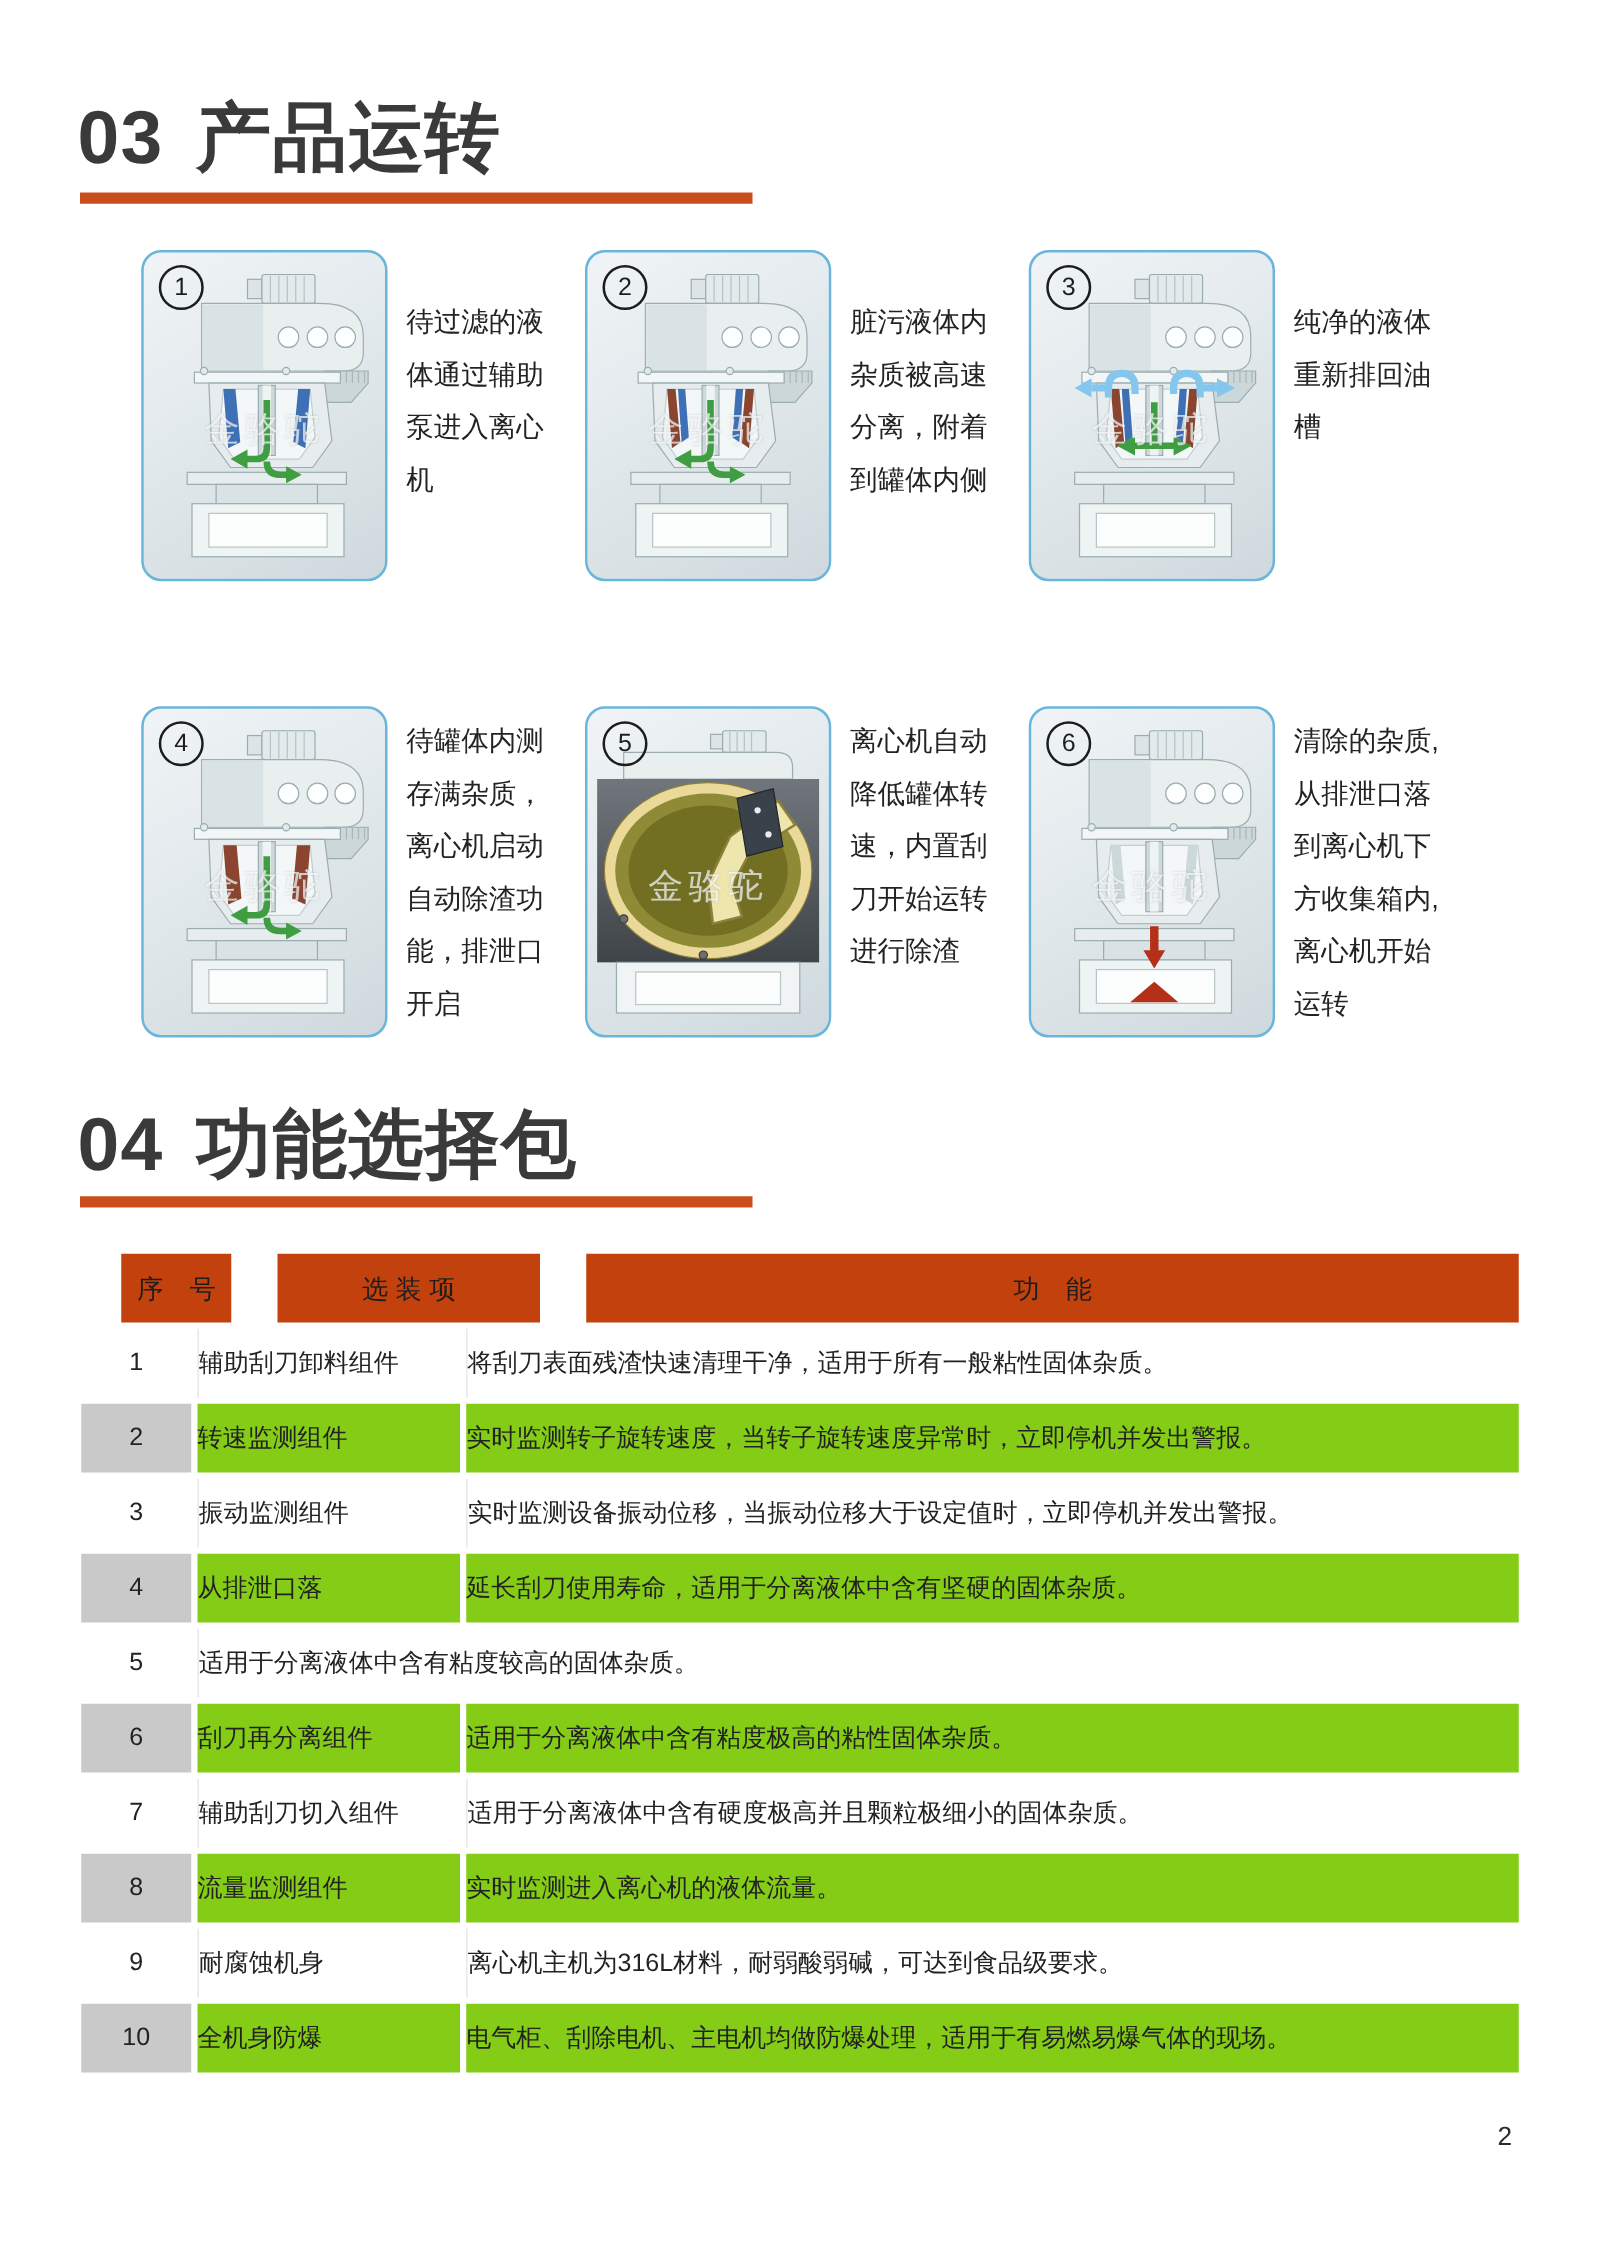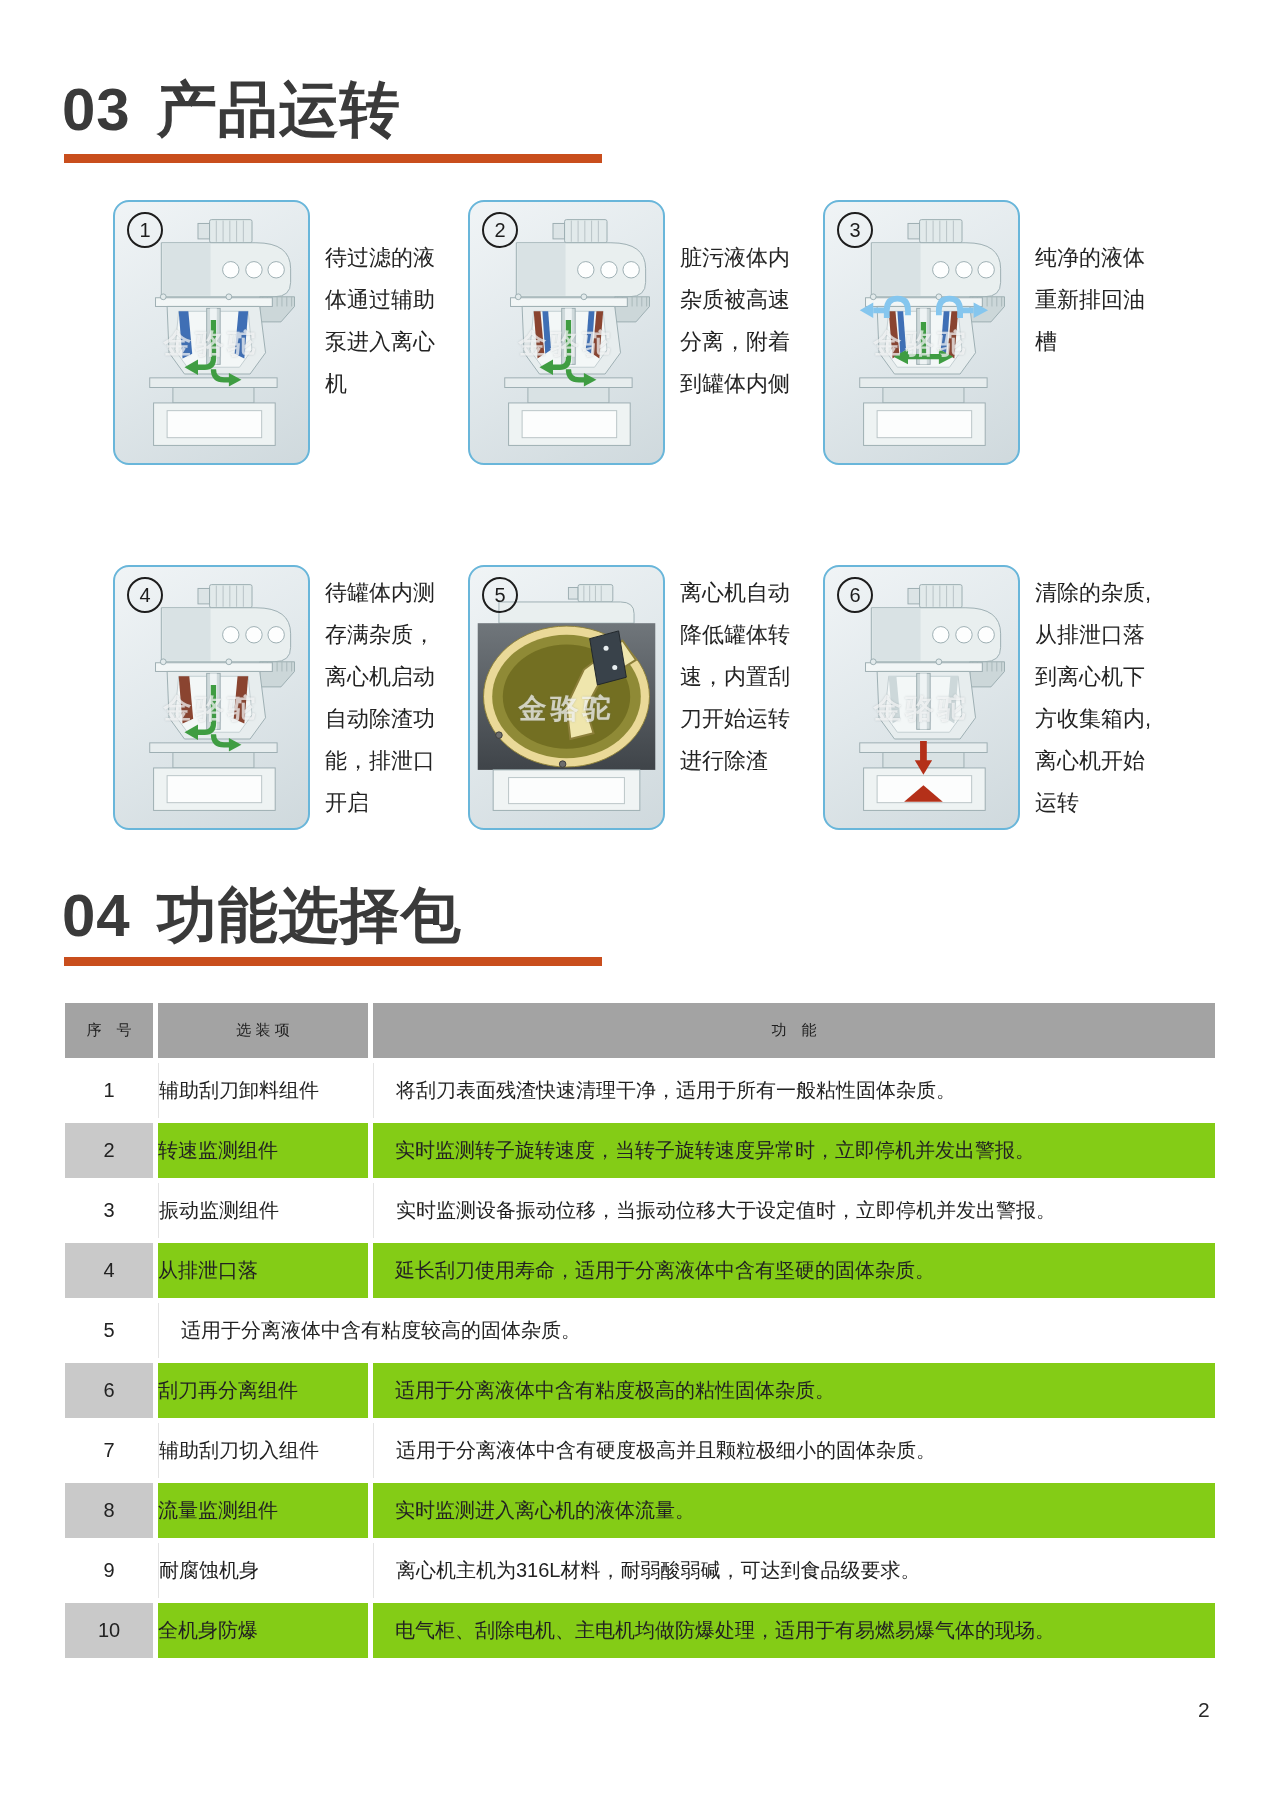--- a/index.html
+++ b/index.html
@@ -22,37 +22,37 @@
   }
   .snum{
     position:absolute;left:12px;top:10px;width:32px;height:32px;z-index:4;
     border:2.5px solid #1d1d1d;border-radius:50%;display:flex;align-items:center;justify-content:center;
     font-size:20px;color:#1d1d1d;background:transparent;
   }
   .machine{position:absolute;left:0;top:0;right:0;bottom:0;z-index:1;}
   .machine svg{width:100%;height:100%;display:block;}
   .wm{
     position:absolute;left:0;right:0;top:47%;z-index:3;text-align:center;
-    font-size:28px;font-weight:bold;letter-spacing:4px;color:rgba(255,255,255,0.68);
+    font-size:28px;font-weight:normal;letter-spacing:4px;color:rgba(255,255,255,0.68);
     text-shadow:0 0 2px rgba(110,122,128,0.35);
   }
   .step-text{
     position:absolute;left:212px;width:155px;
     font-size:22px;line-height:42px;color:#232323;white-space:pre-line;
   }
   .row1 .step-text{top:37px;}
   .row2 .step-text{top:7px;}
   
   .table{position:absolute;left:65px;top:1003px;width:1150px;}
   .trow{display:flex;gap:5px;margin-bottom:5px;height:55px;}
   .cell{display:flex;align-items:center;font-size:20px;color:#222;box-sizing:border-box;background:#ffffff;}
   .cnum{width:88px;justify-content:center;}
   .copt{width:210px;}
-  .cfn{flex:1;padding-left:22px;}
-  .thead .cell{background:#a3a3a3;font-size:15px;justify-content:center;padding-left:0;color:#1e1e1e;}
+  .cfn{flex:1;padding-left:0;}
+  .thead .cell{background:#c2410c;font-size:21px;justify-content:center;padding-left:0;color:#1e1e1e;margin-left:32px;}
   .trow.alt .cnum{background:#c9c9c9;}
   .trow.alt .copt,.trow.alt .cfn{background:#84cc16;font-family:Liberation Mono, monospace;}
   .trow.plain .copt,.trow.plain .cfn{border-left:1px solid #e3e3e3;}
   .pageno{position:absolute;left:1198px;top:1698px;font-size:21px;color:#2a2a2a;}
 </style>
 </head>
 <body>
 
 <div>
 

